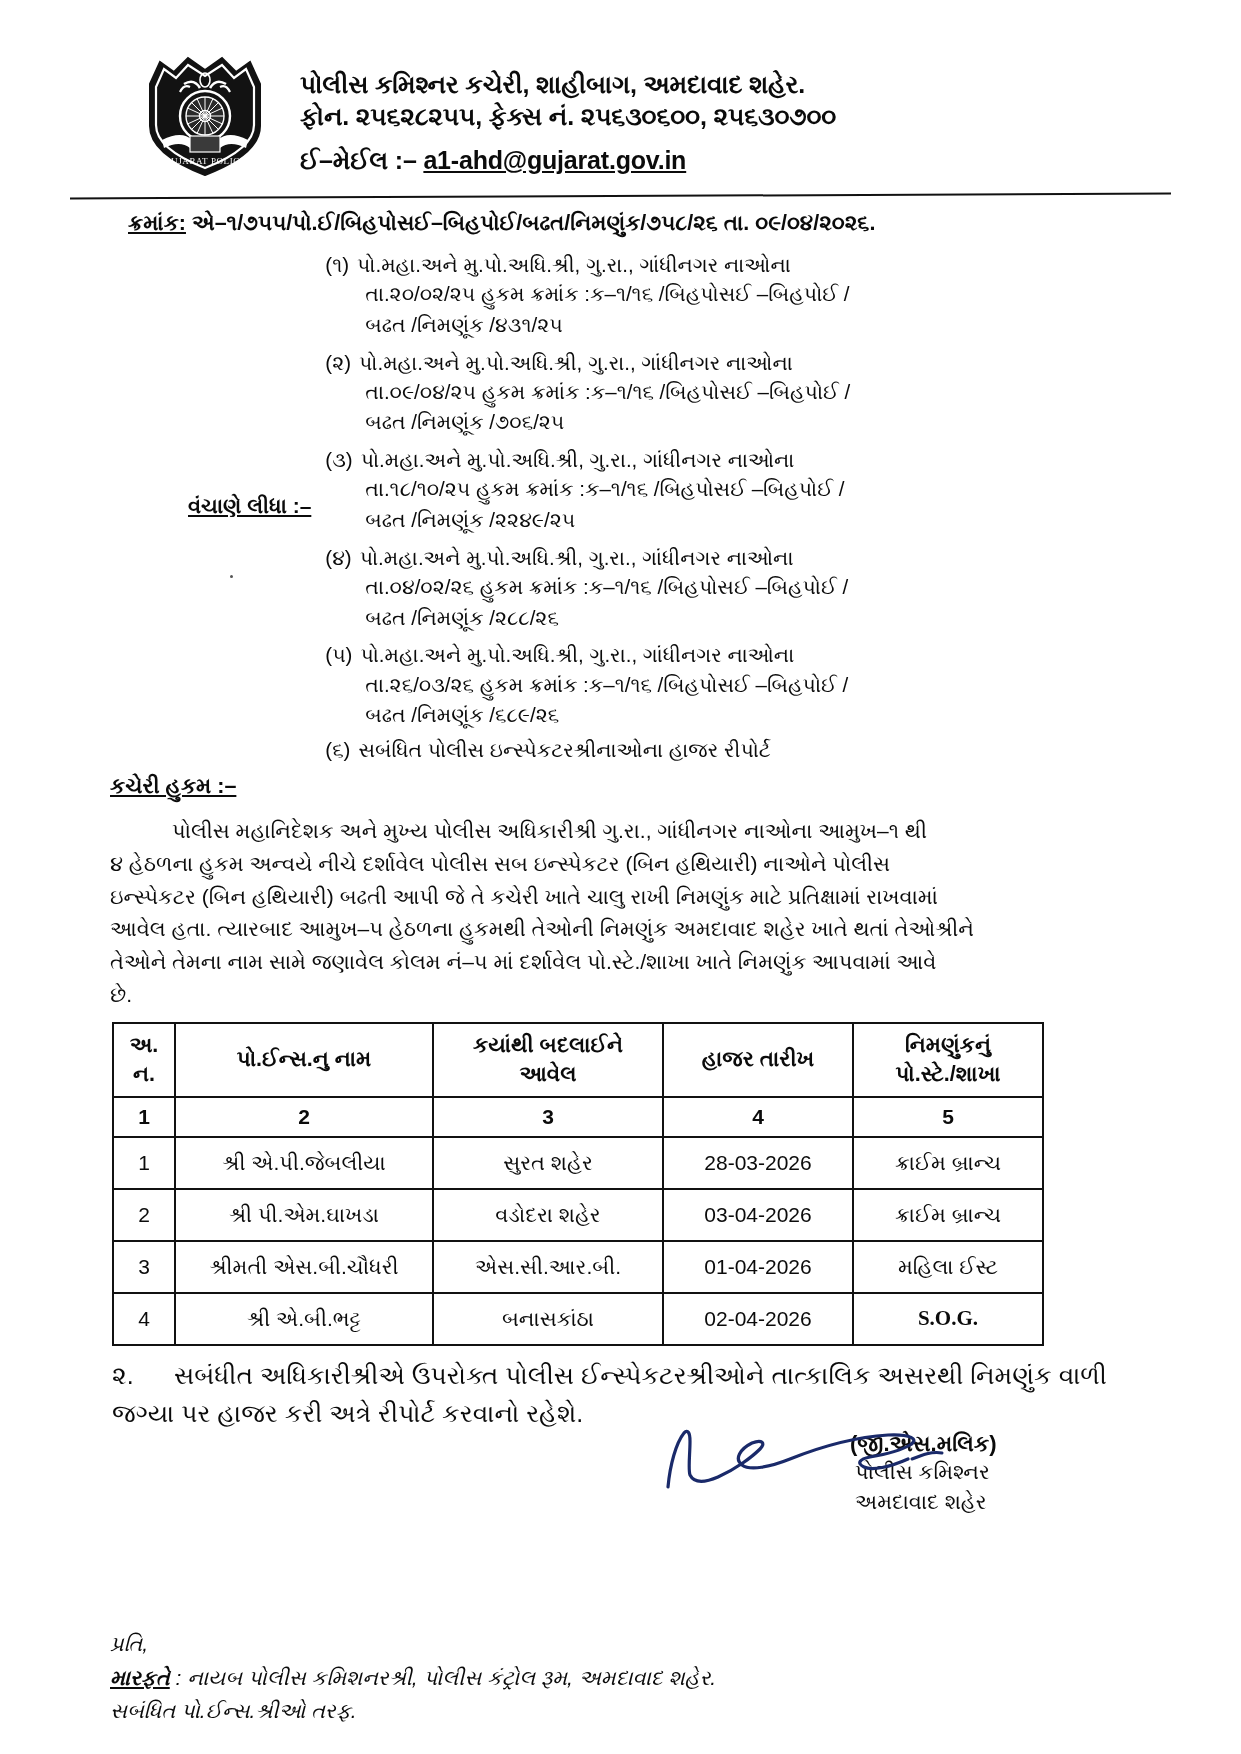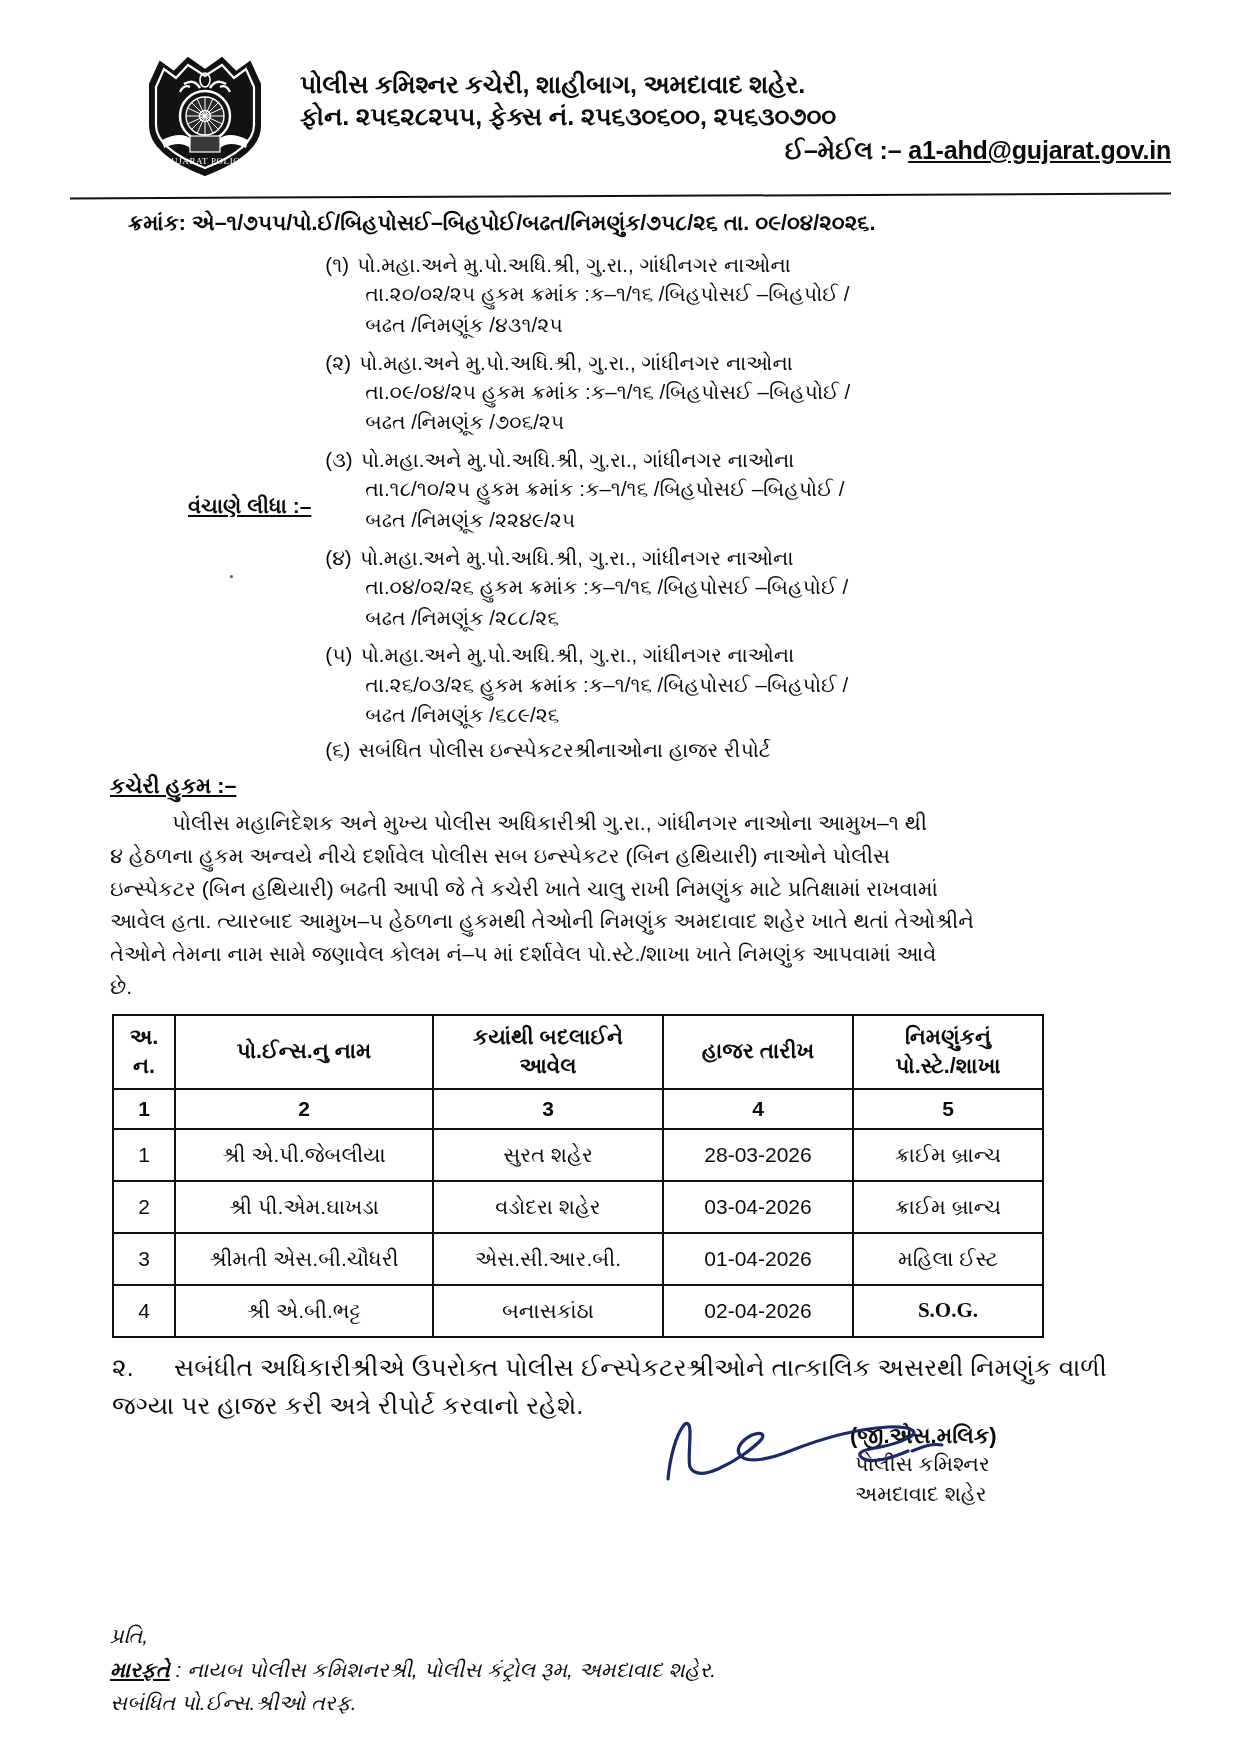--- a/index.html
+++ b/index.html
@@ -44,22 +44,21 @@
     flex: 1 1 auto;
   }
   .hdr-line {
     font-weight: bold;
     font-size: 25px;
     line-height: 1.28;
     letter-spacing: -0.2px;
     white-space: nowrap;
   }
   .hdr-line.email {
-    margin-top: 2px;
-    text-align: right;
+    margin-top: 12px;
   }
   .email-addr {
     text-decoration: underline;
     font-size: 25px;
   }
 
   .rule {
     margin-top: 16px;
     border-top: 2px solid #111;
     width: 100%;
@@ -68,21 +67,21 @@
 
   
   .refno {
     margin-top: 14px;
     padding-left: 58px;
     font-size: 21.5px;
     font-weight: 600;
     letter-spacing: 0px;
     white-space: nowrap;
   }
-  .refno .bold { font-weight: bold; }
+  .refno .bold { font-weight: bold; text-decoration: underline; }
 
   
   .read-block {
     margin-top: 14px;
     padding-left: 58px;
     font-size: 20.5px;
   }
   .read-row {
     display: flex;
     align-items: center;
@@ -120,21 +119,21 @@
 
   
   .order-label {
     margin-top: 12px;
     padding-left: 40px;
     font-weight: bold;
     text-decoration: underline;
     font-size: 21.5px;
   }
   .order-body {
-    margin-top: 8px;
+    margin-top: 16px;
     padding-left: 40px;
     padding-right: 8px;
     font-size: 21px;
     line-height: 1.56;
     text-align: justify;
     text-justify: inter-word;
   }
   .order-body .indent { padding-left: 62px; }
 
   

